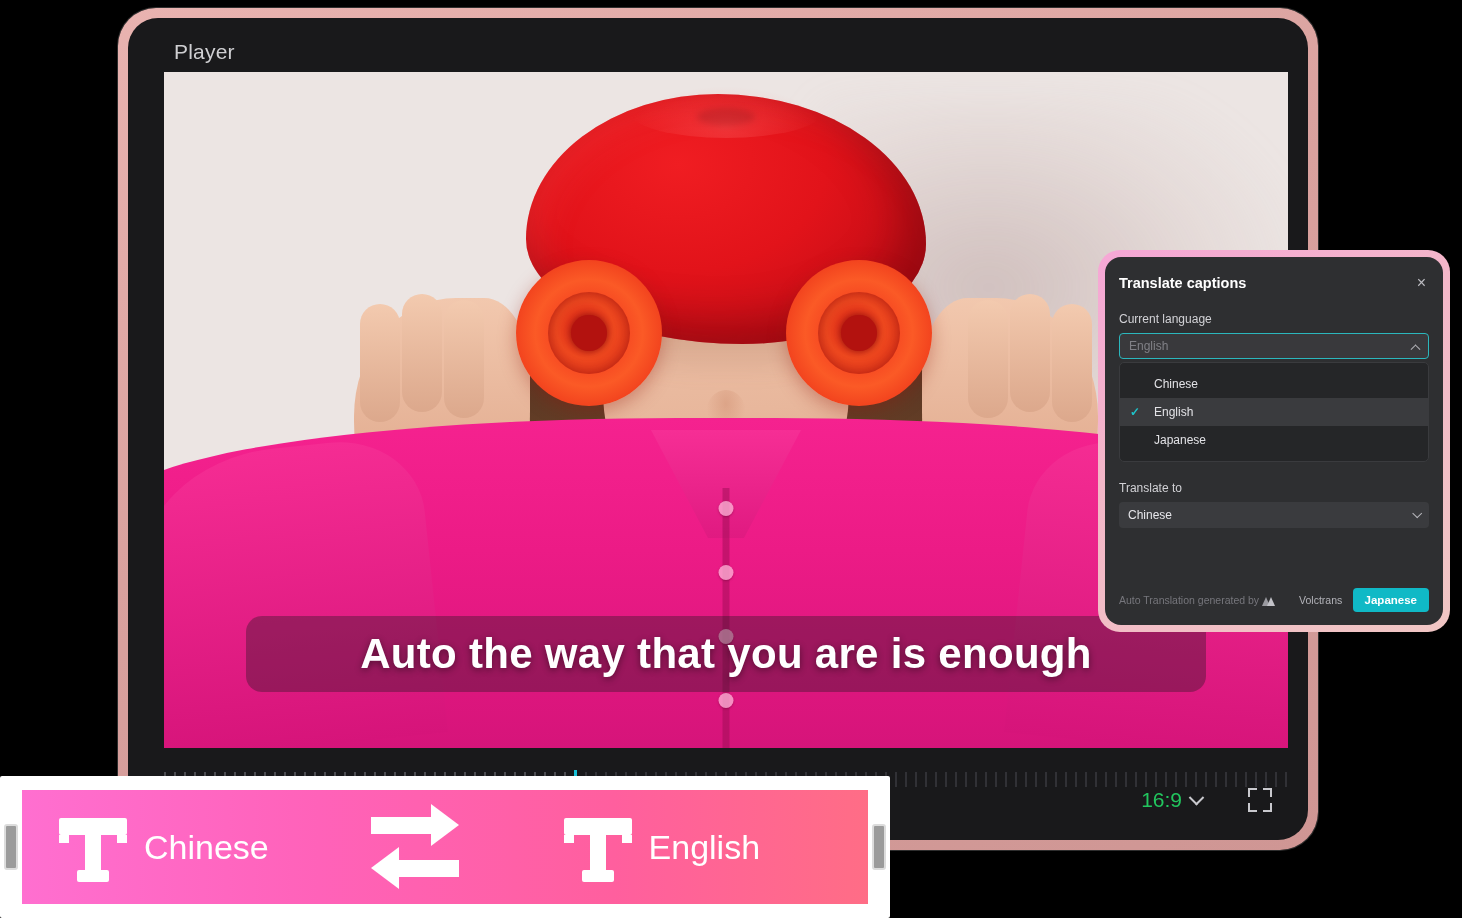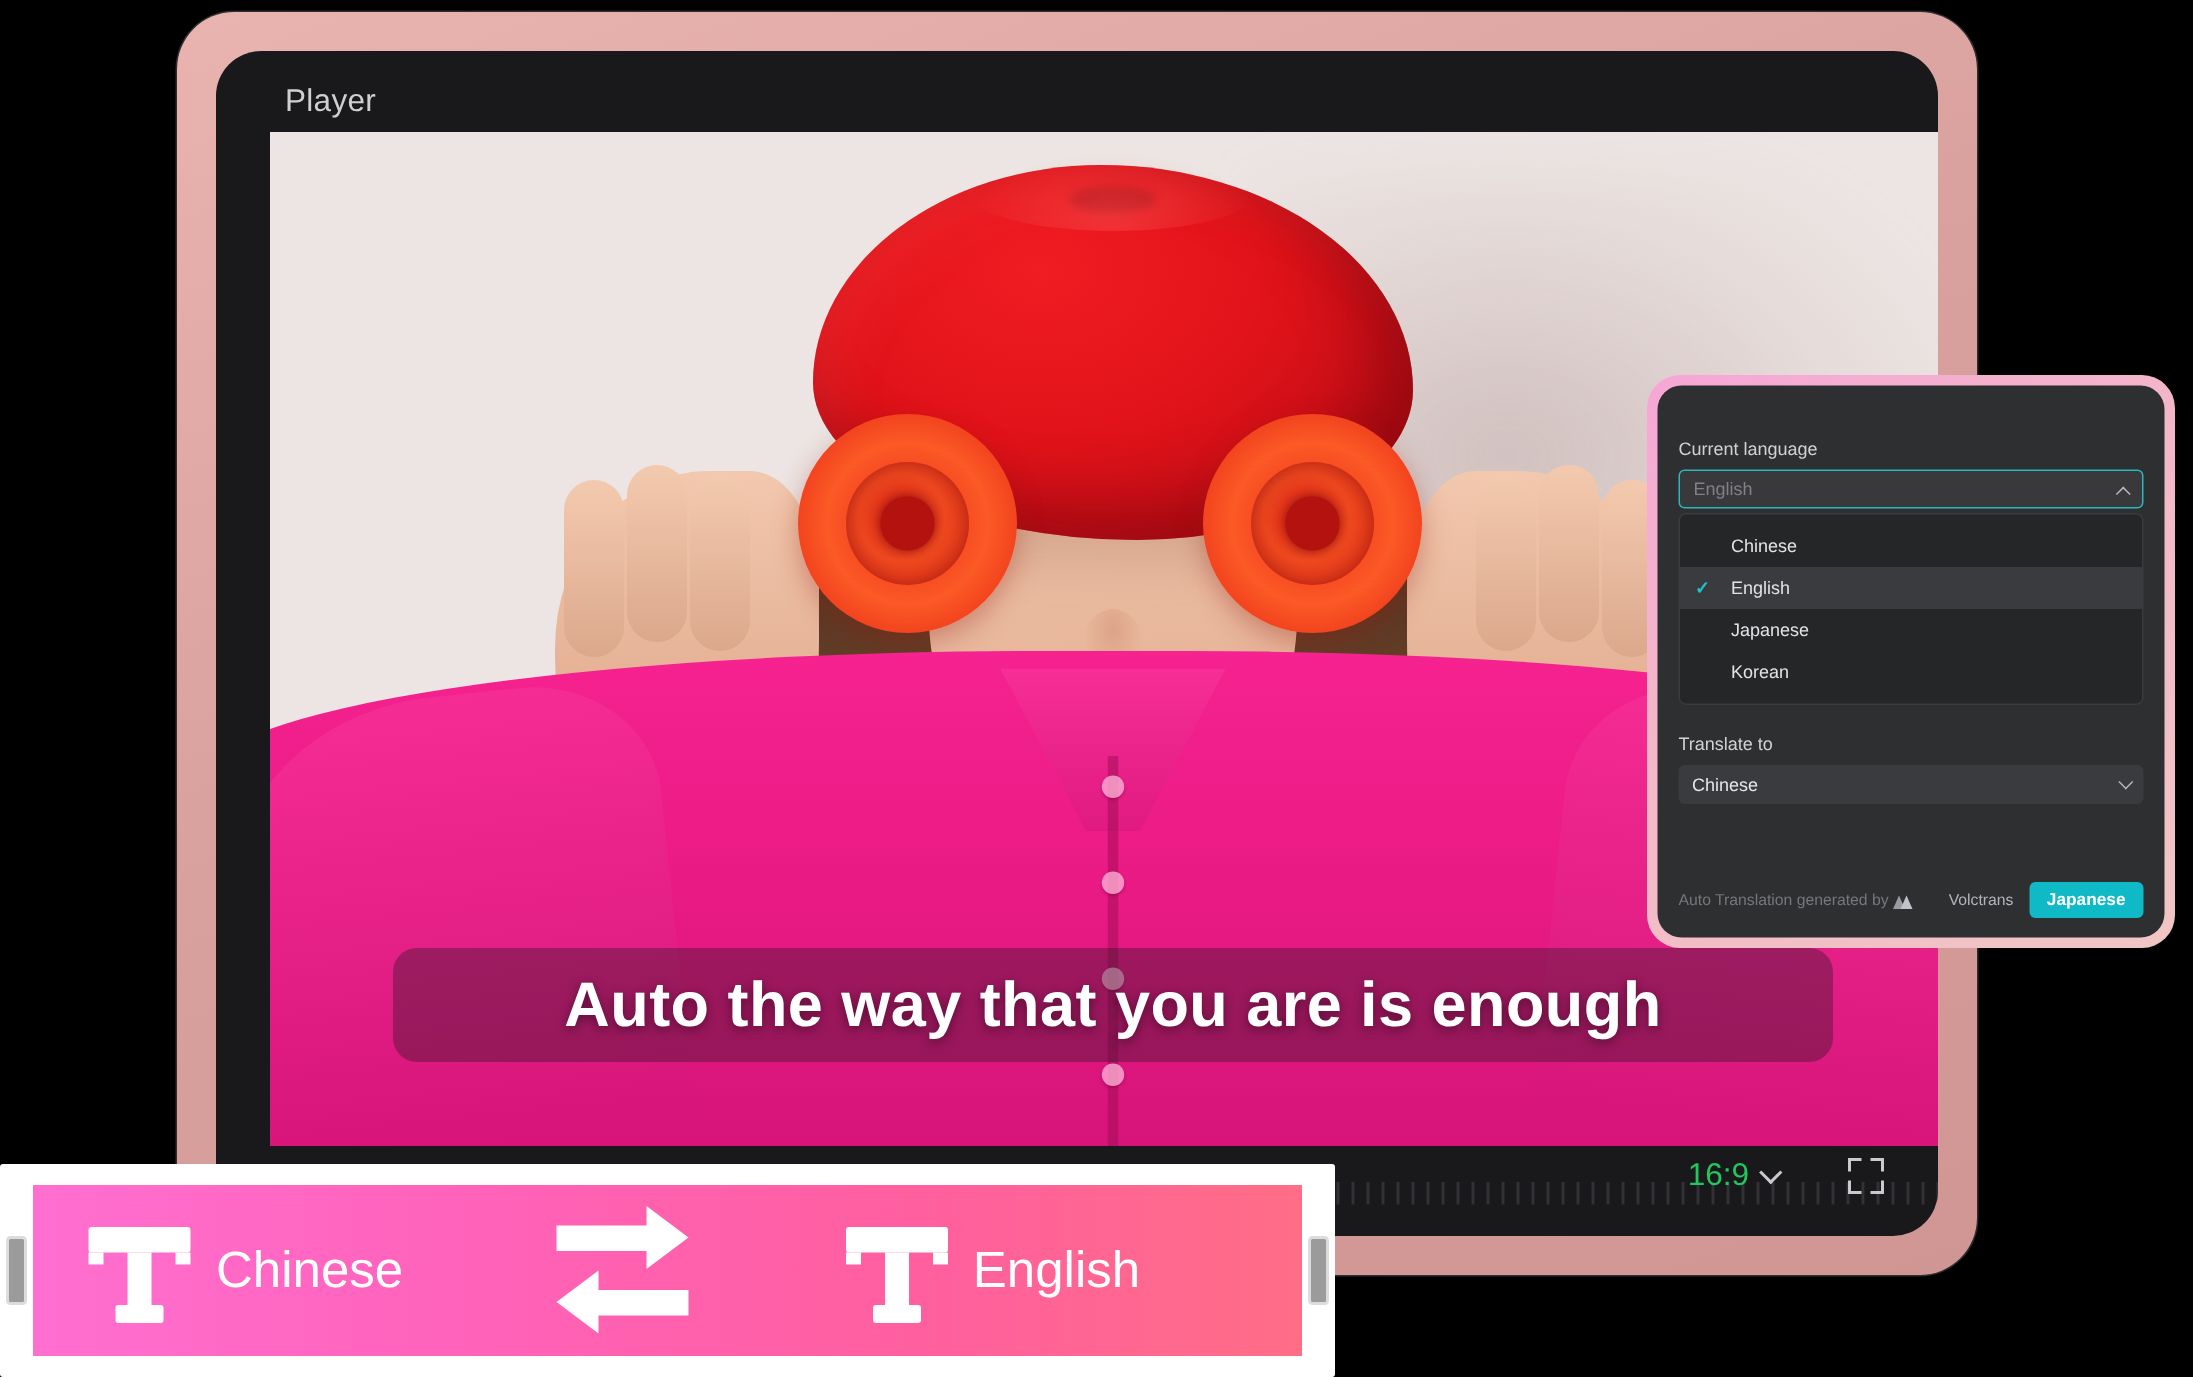--- a/index.html
+++ b/index.html
@@ -6,21 +6,21 @@
   html,body { width:1462px; height:918px; background:#000; overflow:hidden;
               font-family:"Liberation Sans", sans-serif; }
 
   .stage { position:relative; width:1462px; height:918px; background:#000; }
 
   
   .device-frame{
     position:absolute; left:118px; top:8px; width:1200px; height:842px;
     border-radius:38px;
     background:linear-gradient(160deg,#e9b3b0 0%,#d9a19e 45%,#cf9694 100%);
-    padding:26px;
+    padding:10px;
     box-shadow:0 0 0 1px rgba(255,255,255,.18);
   }
   .device-screen{
     width:100%; height:100%; border-radius:30px; background:#19191b;
     position:relative; overflow:hidden;
   }
 
   .player-title{
     position:absolute; left:46px; top:22px;
     color:#cfcfd2; font-size:21px; letter-spacing:.2px;
@@ -444,44 +444,44 @@
             <i></i>
         </div>
       </div>
 
     </div>
   </div>
 
   <div class="dialog-wrap">
     <div class="dialog">
 
+      <div class="dlg-head">
+        <div class="dlg-title">Translate captions</div>
+        <div class="dlg-close">×</div>
+      </div>
 
       <div class="dlg-label">Current language</div>
 
       <div class="combo">
         <span class="ph">English</span>
         <span class="chev-up"></span>
       </div>
 
       <div class="listbox" id="langlist">
           <div class="opt">
             <span class="check"></span>
             <span>Chinese</span>
           </div>
           <div class="opt sel">
             <span class="check">✓</span>
             <span>English</span>
           </div>
           <div class="opt">
             <span class="check"></span>
             <span>Japanese</span>
-          </div>
-          <div class="opt">
-            <span class="check"></span>
-            <span>Korean</span>
           </div>
         </div>
 
       <div class="dlg-label">Translate to</div>
 
       <div class="combo2">
         <span class="v">Chinese</span>
         <span class="chev-dn"></span>
       </div>
 

